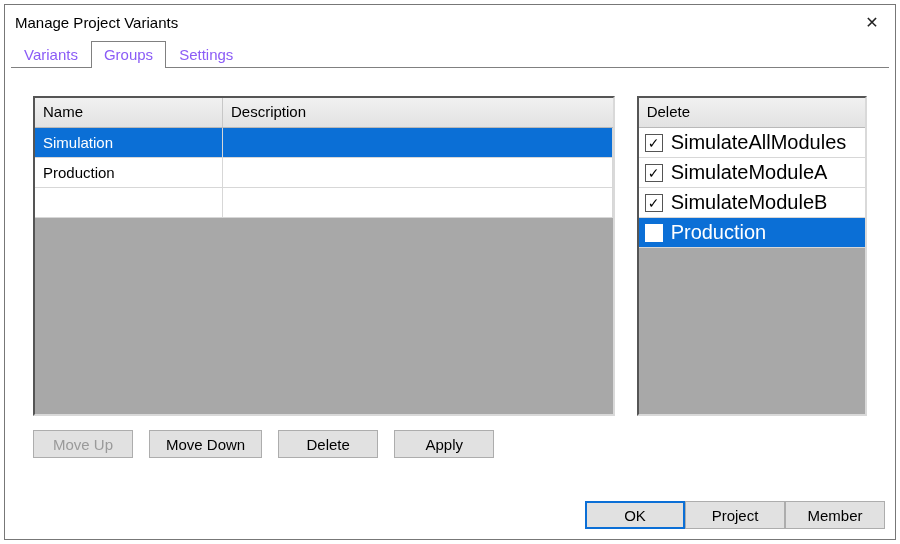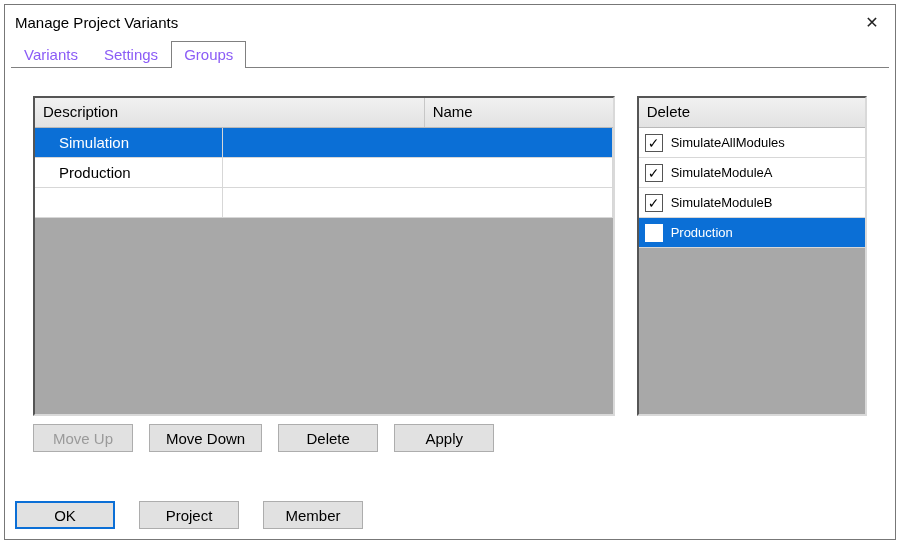--- a/index.html
+++ b/index.html
@@ -124,21 +124,21 @@
     flex: 1;
     position: relative;
   }
   .row {
     display: flex;
     height: 30px;
     align-items: stretch;
     background: #fff;
   }
   .cell {
-    padding: 4px 24px;
+    padding: 4px 8px;
     font-size: 15px;
     border-right: 1px solid #d7d7d7;
     border-bottom: 1px solid #d7d7d7;
     display: flex;
     align-items: center;
   }
   .cell.name { width: 188px; }
   .cell.desc { flex: 1; }
   .row.selected .cell { background: #0b6fd6; color: #fff; }
   .row.empty .cell { color: transparent; }
@@ -159,26 +159,26 @@
     width: 18px; height: 18px;
     border: 1px solid #555;
     background: #fff;
     display: inline-flex;
     align-items: center; justify-content: center;
     font-size: 14px; line-height: 1;
     color: #000;
     flex-shrink: 0;
   }
   .member-row.selected .chk { border-color: #fff; color: #000; }
-  .member-label { font-size: 13px; }
+  .member-label { font-size: 20px; }
 
   .btn-row {
     display: flex;
     gap: 16px;
-    margin-top: 8px;
+    margin-top: 14px;
   }
   button.win {
     height: 28px;
     min-width: 100px;
     padding: 0 16px;
     background: #e1e1e1;
     border: 1px solid #adadad;
     font-family: inherit;
     font-size: 15px;
     cursor: pointer;
@@ -187,49 +187,50 @@
     color: #9a9a9a;
     cursor: default;
   }
   button.win.default {
     border: 2px solid #0b6fd6;
     padding: 0 15px;
     height: 28px;
   }
   .footer {
     display: flex;
-    gap: 24px;
+    justify-content: flex-end;
+    gap: 0;
     padding: 8px 10px 10px 10px;
   }
 </style>
 </head>
 <body>
 
 <div class="window">
 
   <div class="titlebar">
     <div class="title">Manage Project Variants</div>
     <div class="close">✕</div>
   </div>
 
   <div class="tabs">
     <div class="tab"><span>Variants</span></div>
+    <div class="tab active"><span>Groups</span></div>
     <div class="tab"><span>Settings</span></div>
-    <div class="tab active"><span>Groups</span></div>
   </div>
   <div class="tab-underline"></div>
 
   <div class="content">
 
     <div class="panels">
 
       <div class="panel-left">
         <div class="grid-header">
+          <div class="hcell name">Name</div>
           <div class="hcell desc">Description</div>
-          <div class="hcell name">Name</div>
         </div>
         <div class="grid-body">
           <div class="row selected">
             <div class="cell name">Simulation</div>
             <div class="cell desc"></div>
           </div>
           <div class="row">
             <div class="cell name">Production</div>
             <div class="cell desc"></div>
           </div>

